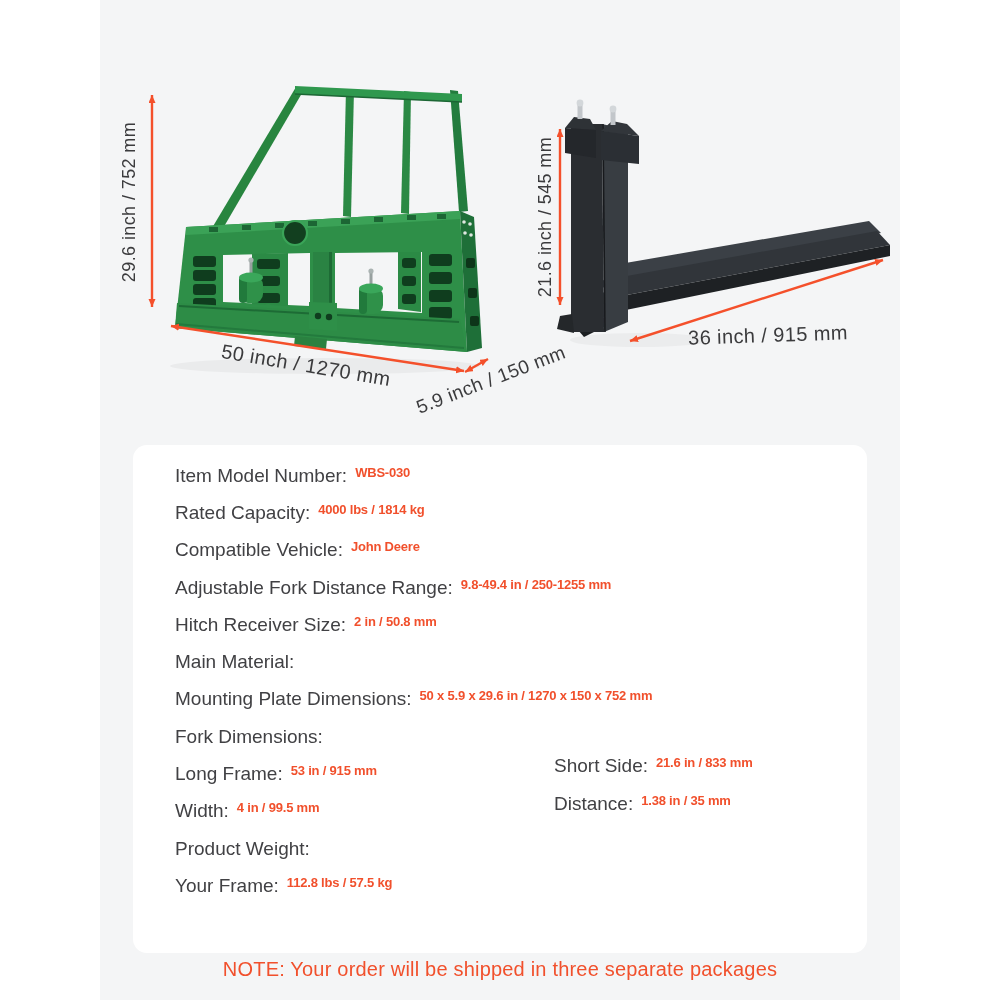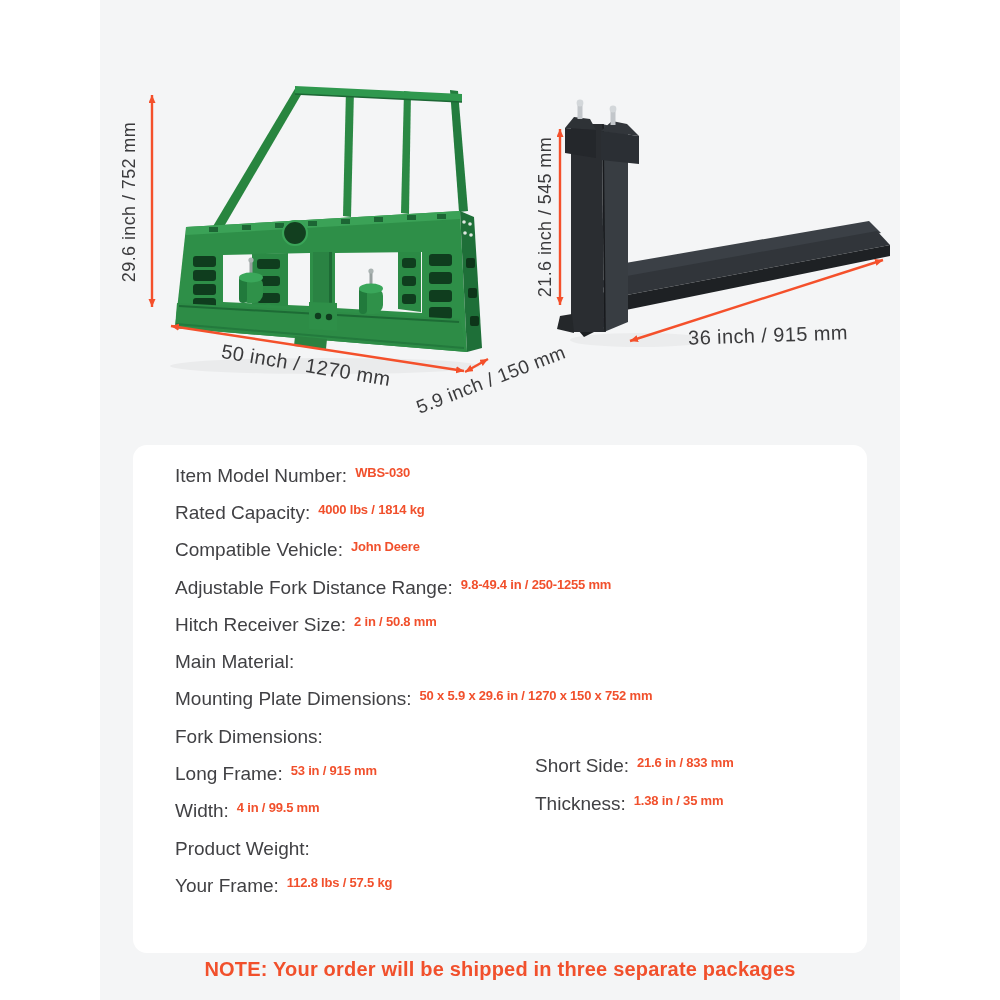--- a/index.html
+++ b/index.html
@@ -12,26 +12,26 @@
   .panel{position:absolute;left:133px;top:445px;width:734px;height:508px;background:#ffffff;border-radius:14px;}
   .stage{position:absolute;left:0;top:0;width:1000px;height:440px;}
   .dim{
     position:absolute;color:#3b3b3d;font-size:19px;letter-spacing:.4px;
     white-space:nowrap;text-align:center;
   }
   .dim.vert{width:220px;height:22px;transform:rotate(-90deg);transform-origin:center center;font-size:18px;}
   .spec-list{position:absolute;left:175px;top:457px;width:692px;}
   .spec-row{position:relative;height:37.3px;display:flex;align-items:center;}
   .pair{display:flex;align-items:flex-start;white-space:nowrap;}
-  .pair.second{position:absolute;left:360px;top:0;height:37.3px;}
+  .pair.second{position:absolute;left:379px;top:0;height:37.3px;}
   .lbl{color:#414144;font-size:19px;}
   .val{color:#f1502c;font-size:13px;font-weight:700;margin-left:8px;letter-spacing:-0.2px;}
   .note{
     position:absolute;left:100px;top:958px;width:800px;text-align:center;
-    color:#f1502c;font-size:20px;font-weight:700;letter-spacing:.2px;
+    color:#f1502c;font-size:20px;font-weight:400;letter-spacing:.2px;
   }
 </style>
 </head>
 <body>
 
 <div class="band"></div>
 <div class="panel"></div>
 
 <div class="stage">
 <svg width="1000" height="440" viewBox="0 0 1000 440">
@@ -234,21 +234,21 @@
         <span class="lbl">Short Side:</span>
         <span class="val">21.6 in / 833 mm</span>
       </span>
   </div>
   <div class="spec-row">
     <span class="pair">
         <span class="lbl">Width:</span>
         <span class="val">4 in / 99.5 mm</span>
       </span>
     <span class="pair second">
-        <span class="lbl">Thickness:</span>
+        <span class="lbl">Distance:</span>
         <span class="val">1.38 in / 35 mm</span>
       </span>
   </div>
   <div class="spec-row">
     <span class="pair">
         <span class="lbl">Product Weight:</span>
       </span>
   </div>
   <div class="spec-row">
     <span class="pair">

